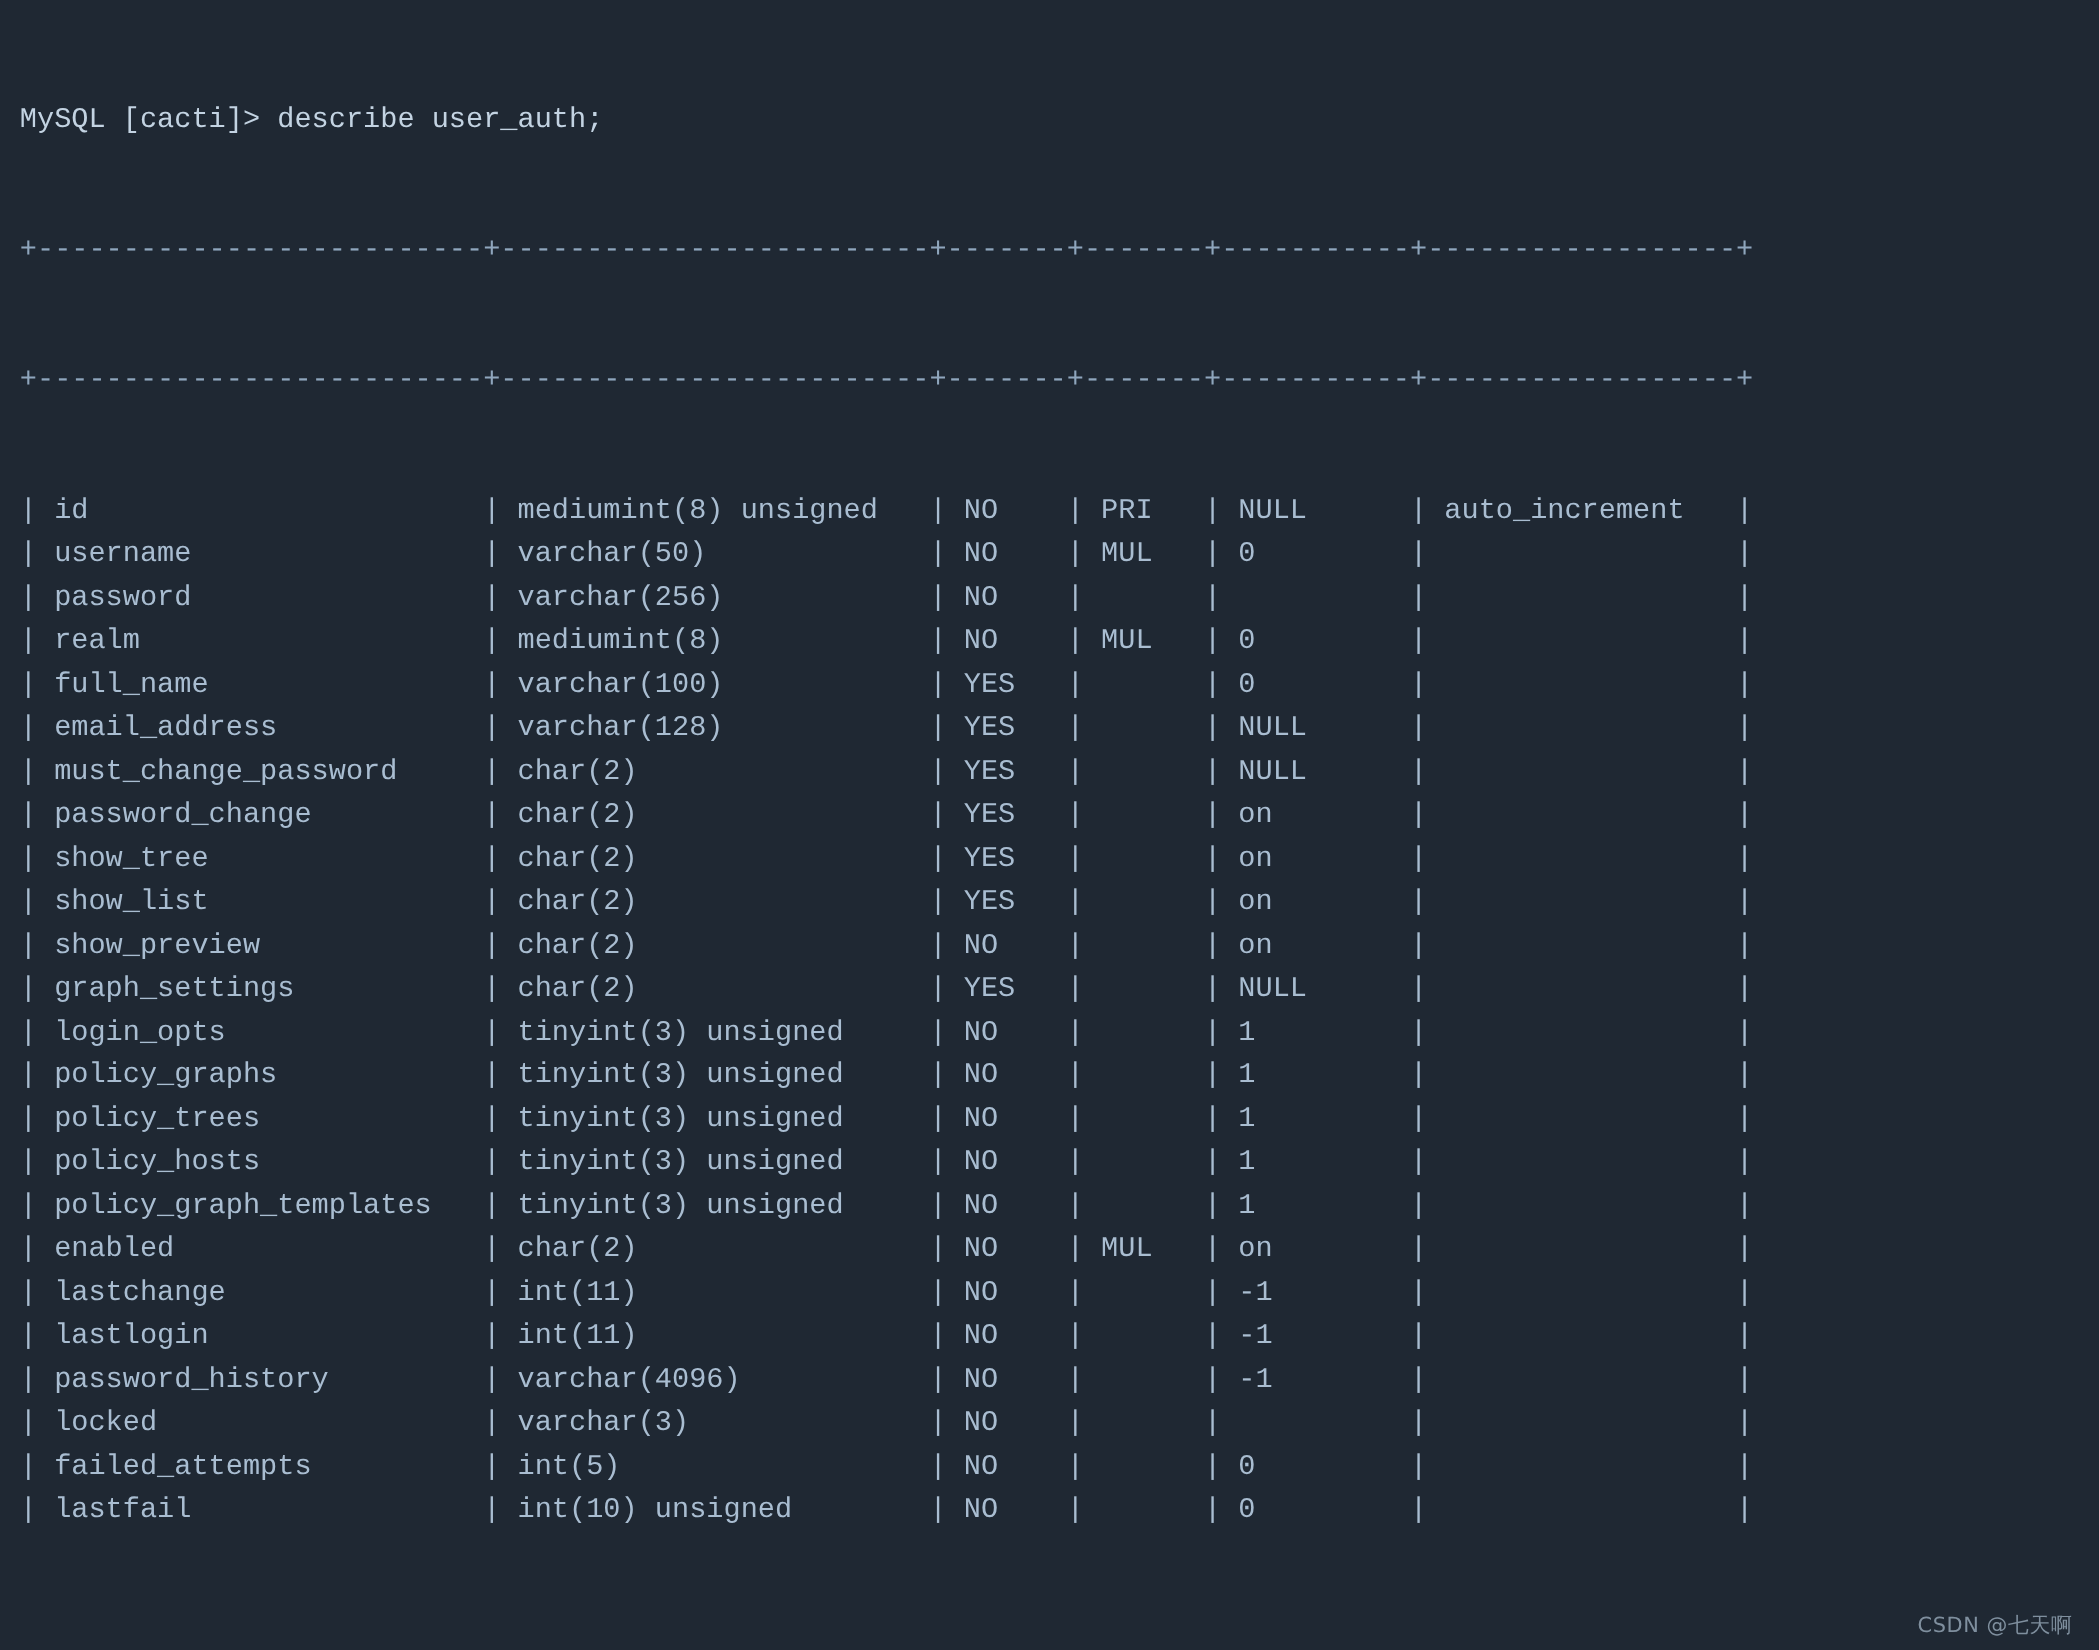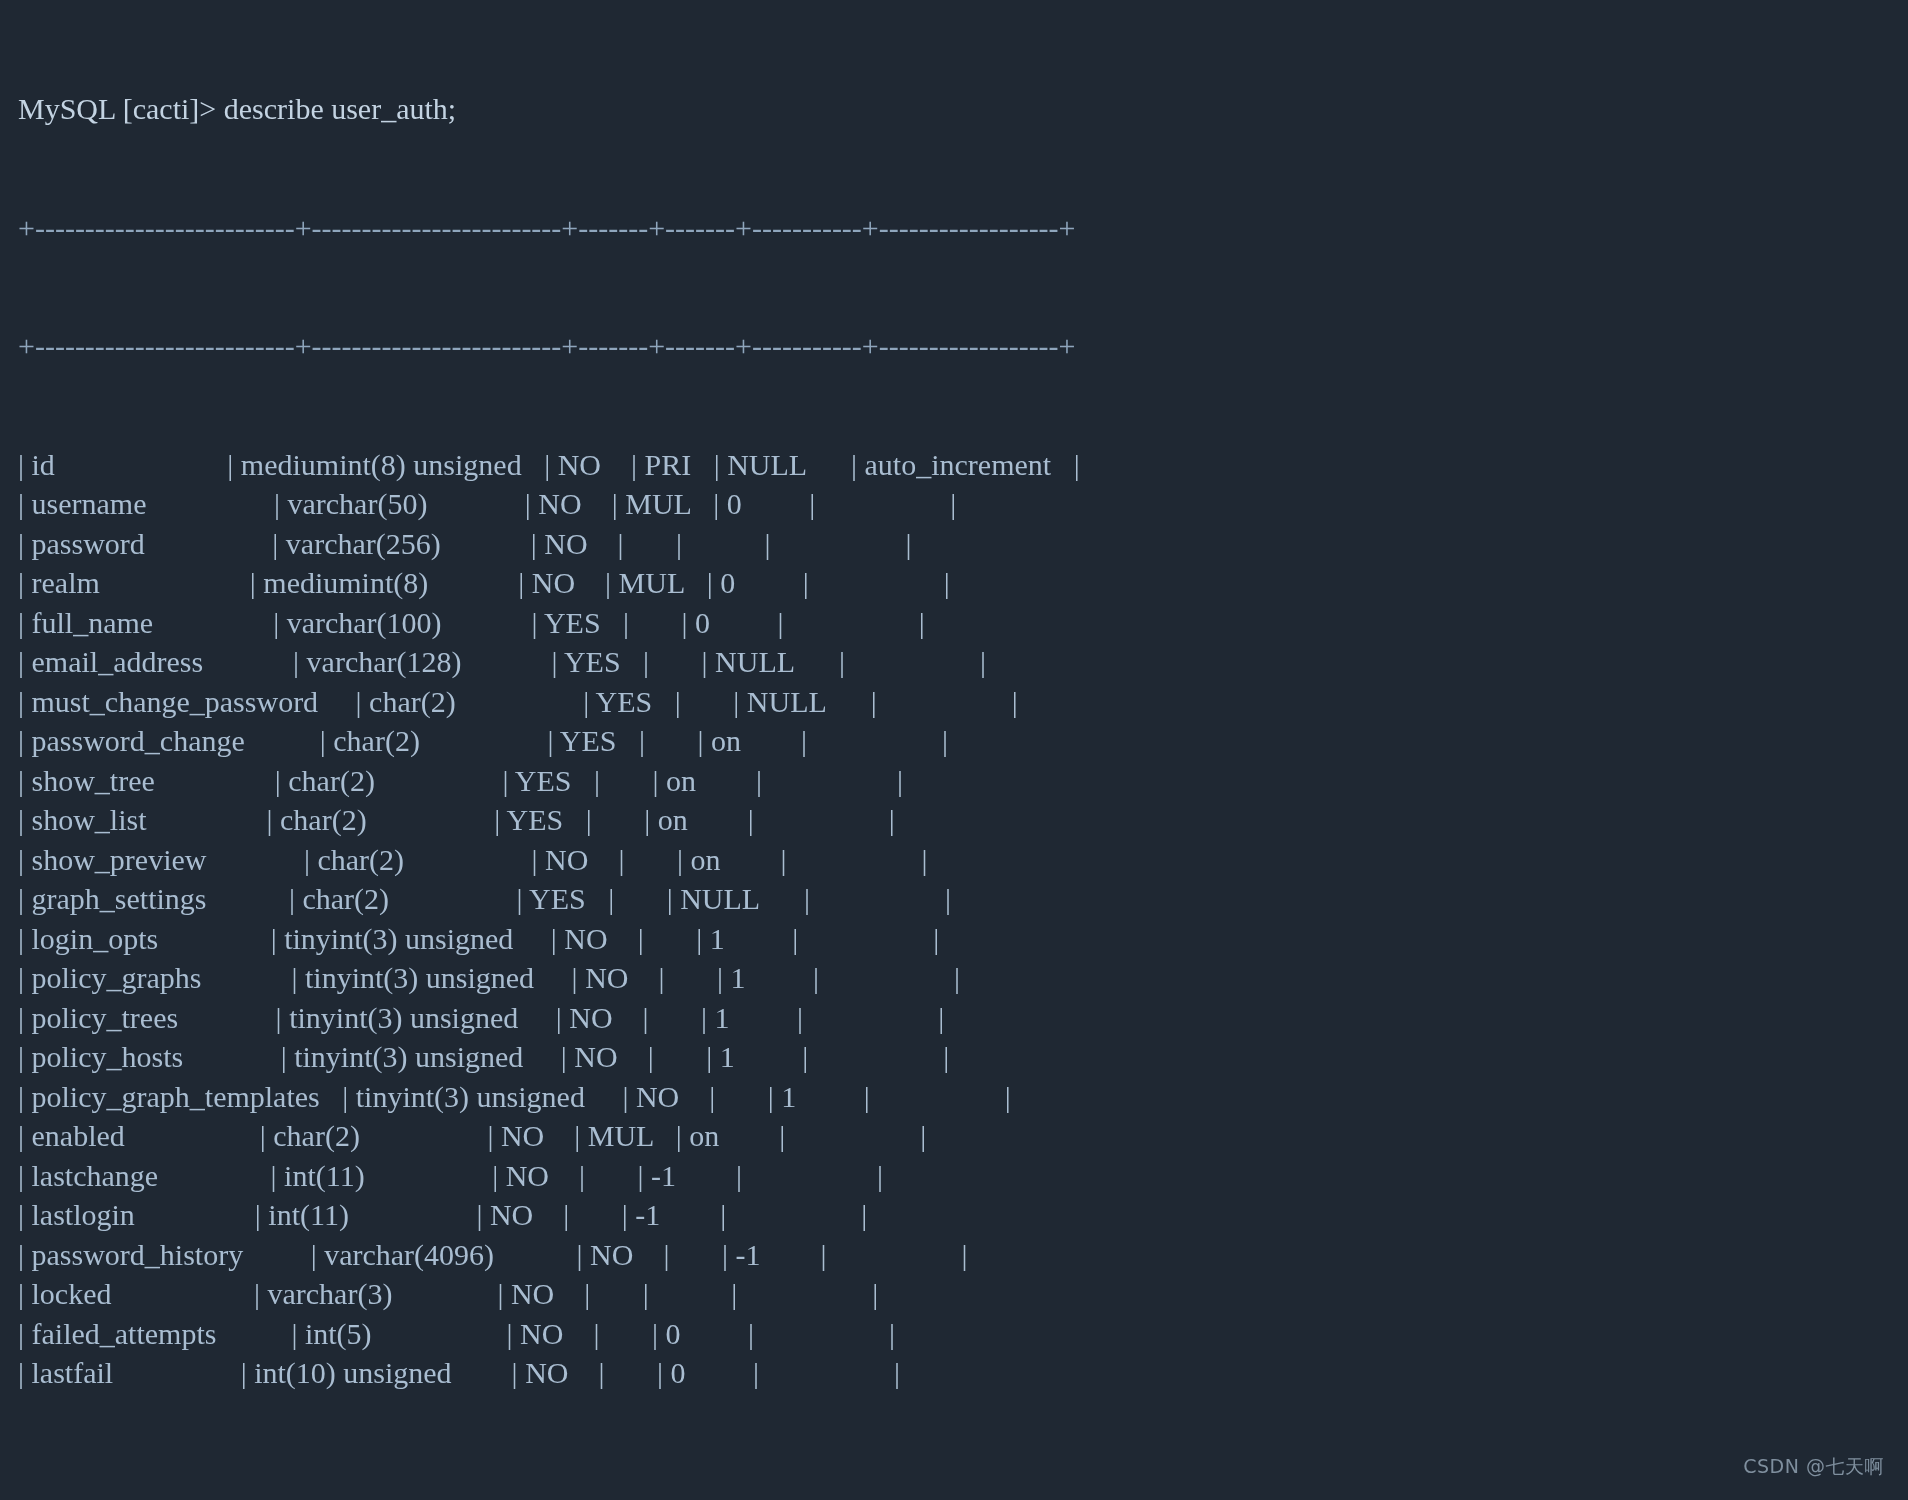--- a/index.html
+++ b/index.html
@@ -23,30 +23,30 @@
     position: absolute;
     left: 18px;
     top: 10px;
     white-space: pre;
     letter-spacing: 0;
   }
   .line {
     display: block;
     height: 39.5px;
     white-space: pre;
-    font-family: Liberation Serif, serif;
-    font-size: 30px;
+    font-family: Liberation Mono, monospace;
+    font-size: 26px;
     color: #a9bdd1;
   }
   .prompt-line { color: #c3d3e2; }
   .rule-line { color: #8fa6bd; }
   #watermark {
     position: absolute;
     right: 24px;
-    bottom: 14px;
+    bottom: 2px;
     font-family: "DejaVu Sans", "Liberation Sans", sans-serif;
     font-size: 19px;
     color: #7f8f9e;
     letter-spacing: 0.5px;
     white-space: pre;
   }
 </style>
 </head>
 <body>
 

